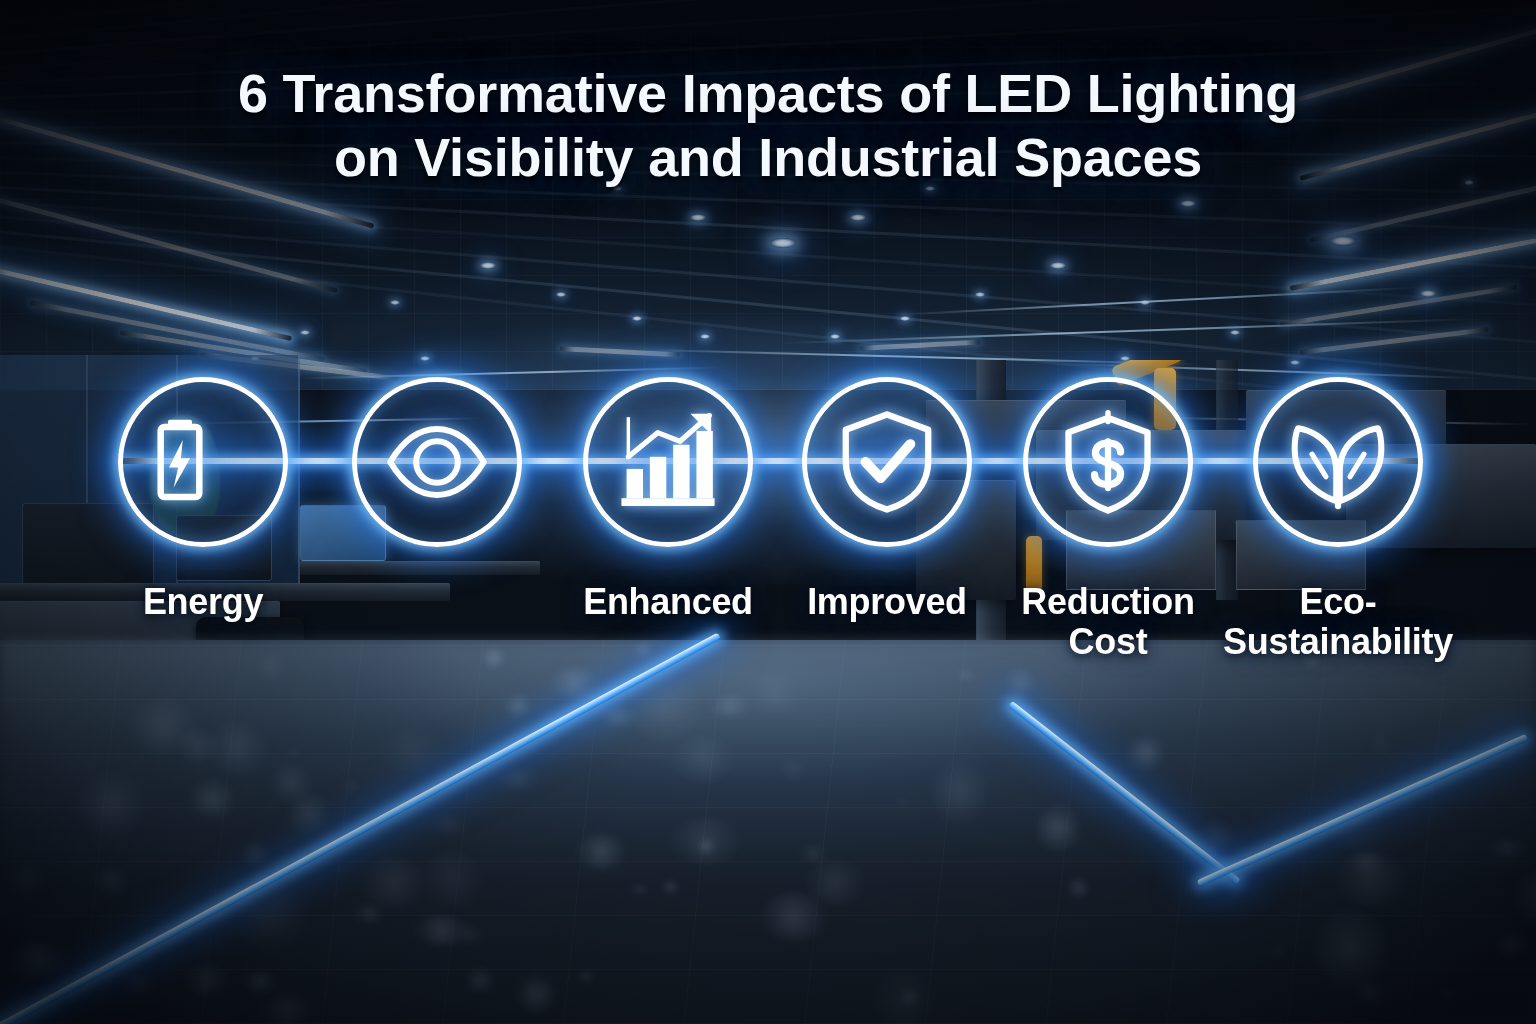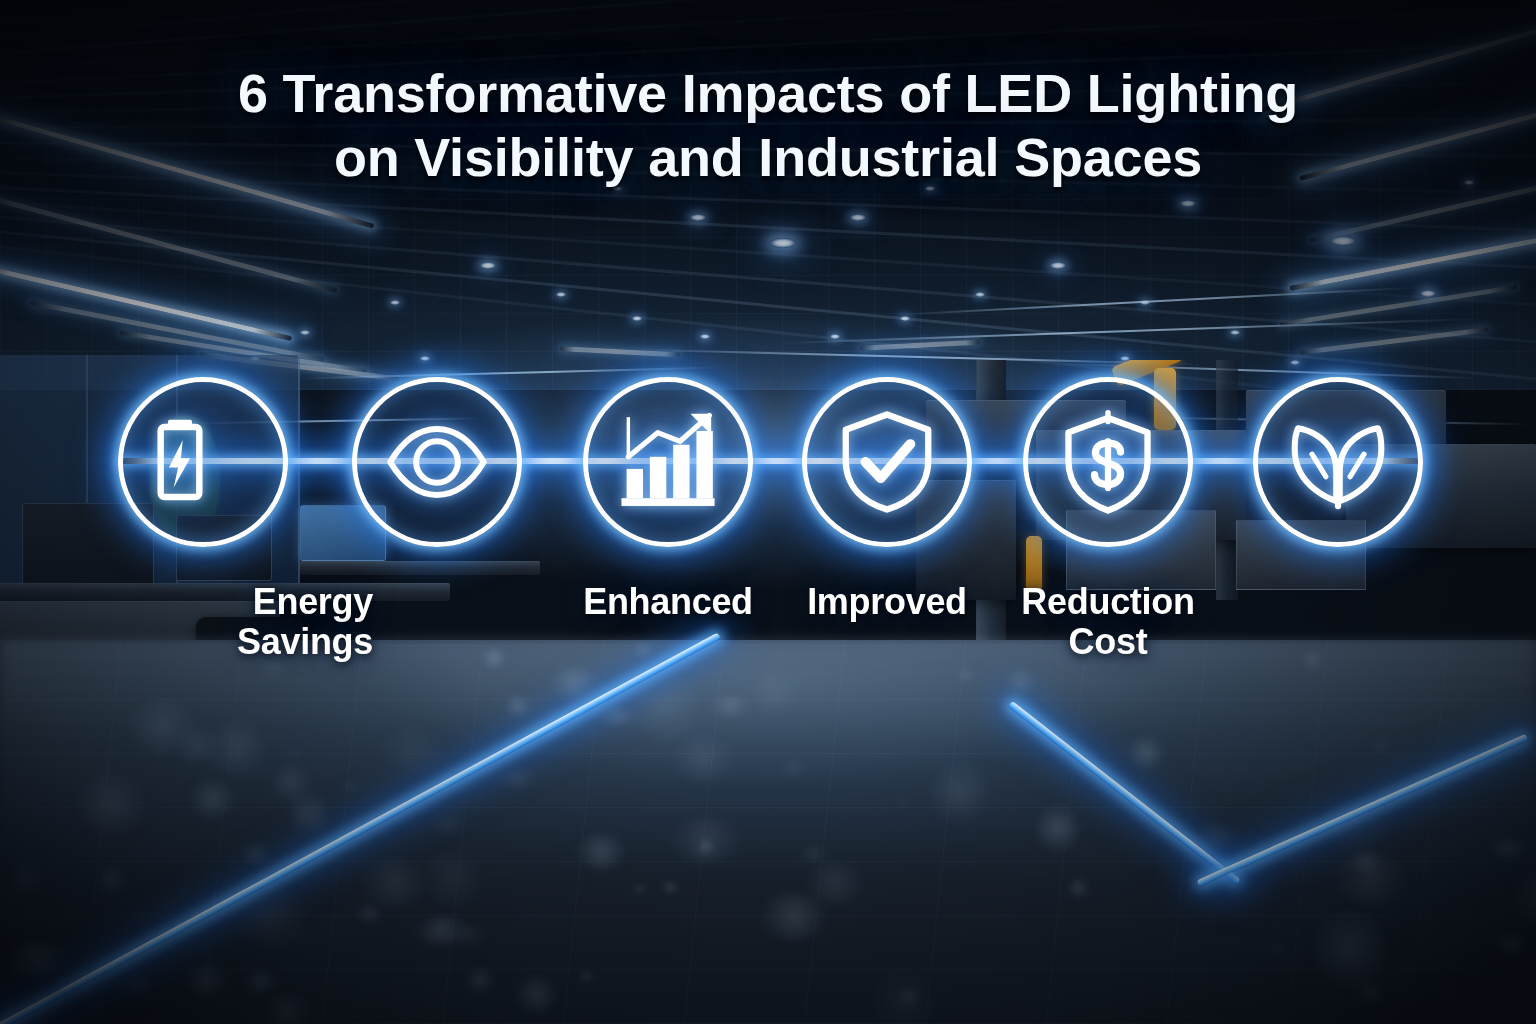--- a/index.html
+++ b/index.html
@@ -462,23 +462,22 @@
       <div class="node" style="left: 118px; top: 377px; width: 170px; height: 170px;">
         <div class="ring"></div>
         <div class="glyph">
     <svg width="92" height="92" viewBox="0 0 100 100" fill="none">
       <rect x="12" y="4" width="26" height="9" rx="2" fill="#fff"></rect>
       <rect x="4" y="12" width="42" height="76" rx="4" stroke="#fff" stroke-width="7" fill="none"></rect>
       <path d="M28 26 L13 56 L23 56 L18 78 L36 46 L26 46 Z" fill="#fff"></path>
     </svg>
         </div>
       </div>
-      <div class="label" style="left: 33px; top: 582px; width: 340px; text-align: right;">
+      <div class="label" style="left: 33px; top: 582px; width: 340px;">
         <div>Energy</div>
-        <div>Savings</div>
       </div>
       <div class="node" style="left: 352px; top: 377px; width: 170px; height: 170px;">
         <div class="ring"></div>
         <div class="glyph">
     <svg width="104" height="104" viewBox="0 0 120 120" fill="none">
       <path d="M6 60 C24 30 44 22 60 22 C76 22 96 30 114 60 C96 90 76 98 60 98 C44 98 24 90 6 60 Z" stroke="#fff" stroke-width="7" fill="none" stroke-linejoin="round"></path>
       <circle cx="60" cy="60" r="24" stroke="#fff" stroke-width="7" fill="none"></circle>
     </svg>
         </div>
       </div>
@@ -532,15 +531,19 @@
         <div class="glyph">
     <svg width="104" height="96" viewBox="0 0 120 110" fill="none">
       <path d="M58 100 C58 100 10 86 10 40 C10 24 14 16 14 16 C14 16 58 22 58 66 Z" stroke="#fff" stroke-width="7" fill="none" stroke-linejoin="round"></path>
       <path d="M62 100 C62 100 110 86 110 40 C110 24 106 16 106 16 C106 16 62 22 62 66 Z" stroke="#fff" stroke-width="7" fill="none" stroke-linejoin="round"></path>
       <path d="M30 46 L46 72" stroke="#fff" stroke-width="6" stroke-linecap="round"></path>
       <path d="M90 46 L74 72" stroke="#fff" stroke-width="6" stroke-linecap="round"></path>
       <path d="M60 64 L60 106" stroke="#fff" stroke-width="7" stroke-linecap="round"></path>
     </svg>
         </div>
       </div>
+      <div class="label" style="left: 1168px; top: 582px; width: 340px;">
+        <div>Eco-</div>
+        <div>Sustainability</div>
+      </div>
     </div>
 
 </div>
 
 </body></html>

